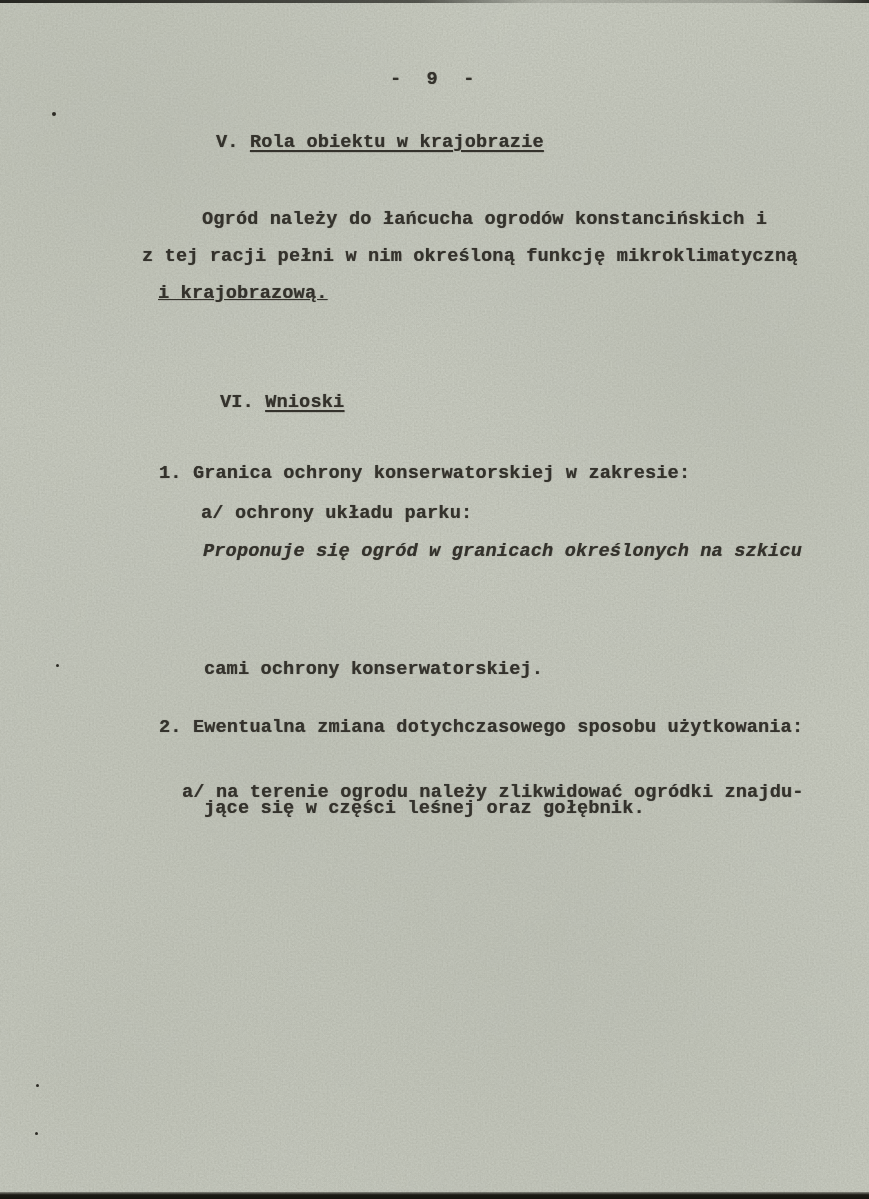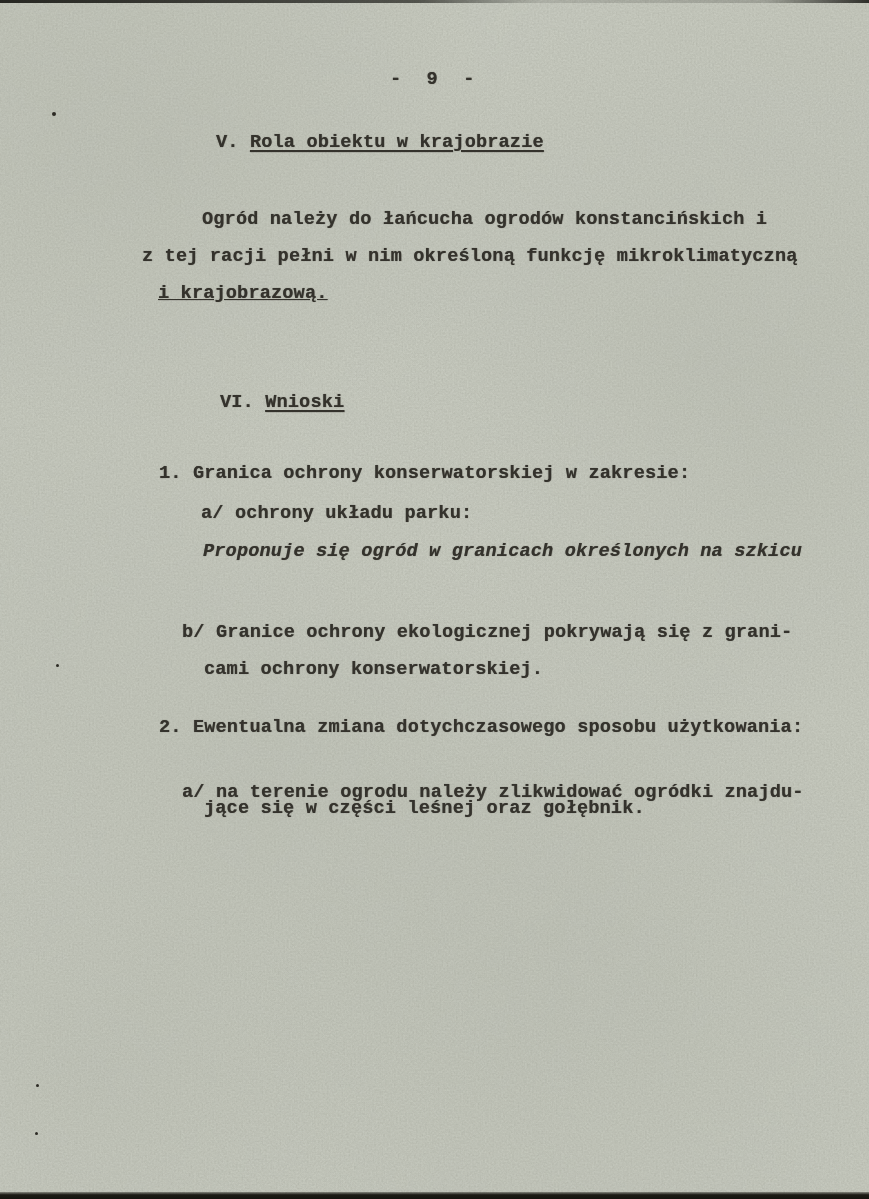--- a/index.html
+++ b/index.html
@@ -93,21 +93,20 @@
   <div class="tw" style="left:142px; top:248px;">z tej racji pełni w nim określoną funkcję mikroklimatyczną</div>
   <div class="tw" style="left:158px; top:285px;text-decoration:underline;">i krajobrazową.</div>
 
   <div class="tw" style="left:220px; top:394px;"><span>VI.</span><span> </span><span class="underlined">Wnioski</span></div>
 
   <div class="tw" style="left:159px; top:465px;">1. Granica ochrony konserwatorskiej w zakresie:</div>
 
   <div class="tw" style="left:182px; top:505px;margin-left:19px;">a/ ochrony układu parku:</div>
   <div class="tw" style="left:203px; top:543px;font-style:italic;">Proponuje się ogród w granicach określonych na szkicu</div>
 
-  <div class="tw" style="left:182px; top:624px;">b/ Granice ochrony ekologicznej pokrywają się z grani-</div>
   <div class="tw" style="left:204px; top:661px;">cami ochrony konserwatorskiej.</div>
 
   <div class="tw" style="left:159px; top:719px;">2. Ewentualna zmiana dotychczasowego sposobu użytkowania:</div>
 
   <div class="tw" style="left:182px; top:784px;">a/ na terenie ogrodu należy zlikwidować ogródki znajdu-</div>
   <div class="tw" style="left:204px; top:800px;">jące się w części leśnej oraz gołębnik.</div>
 
 </div>
 
 </body></html>

